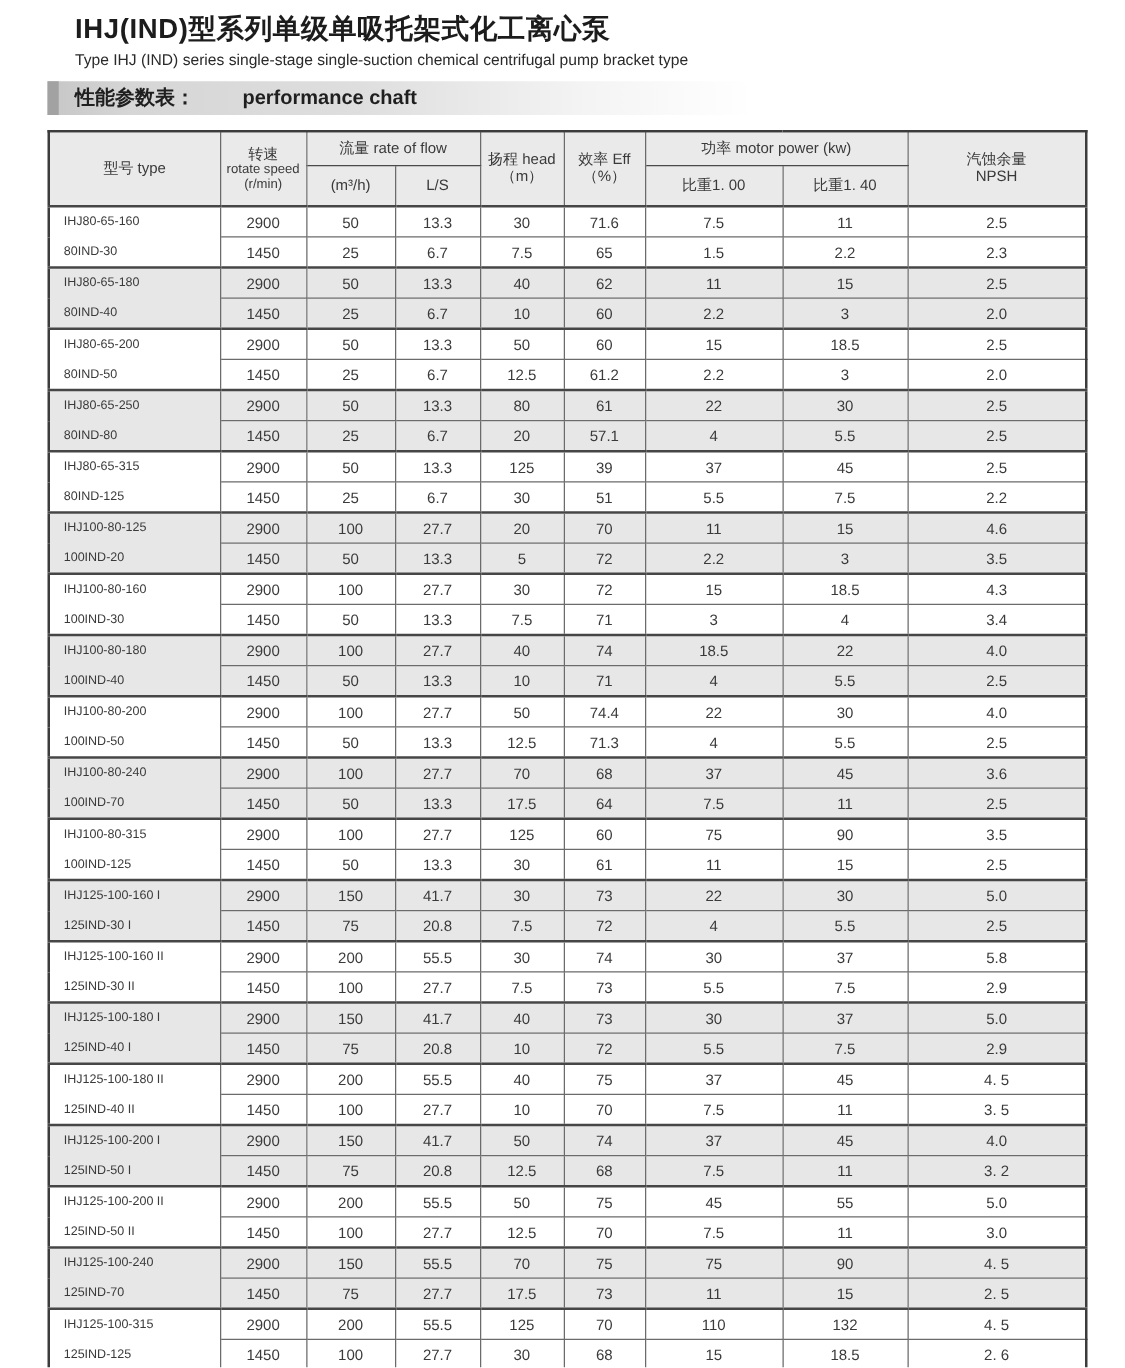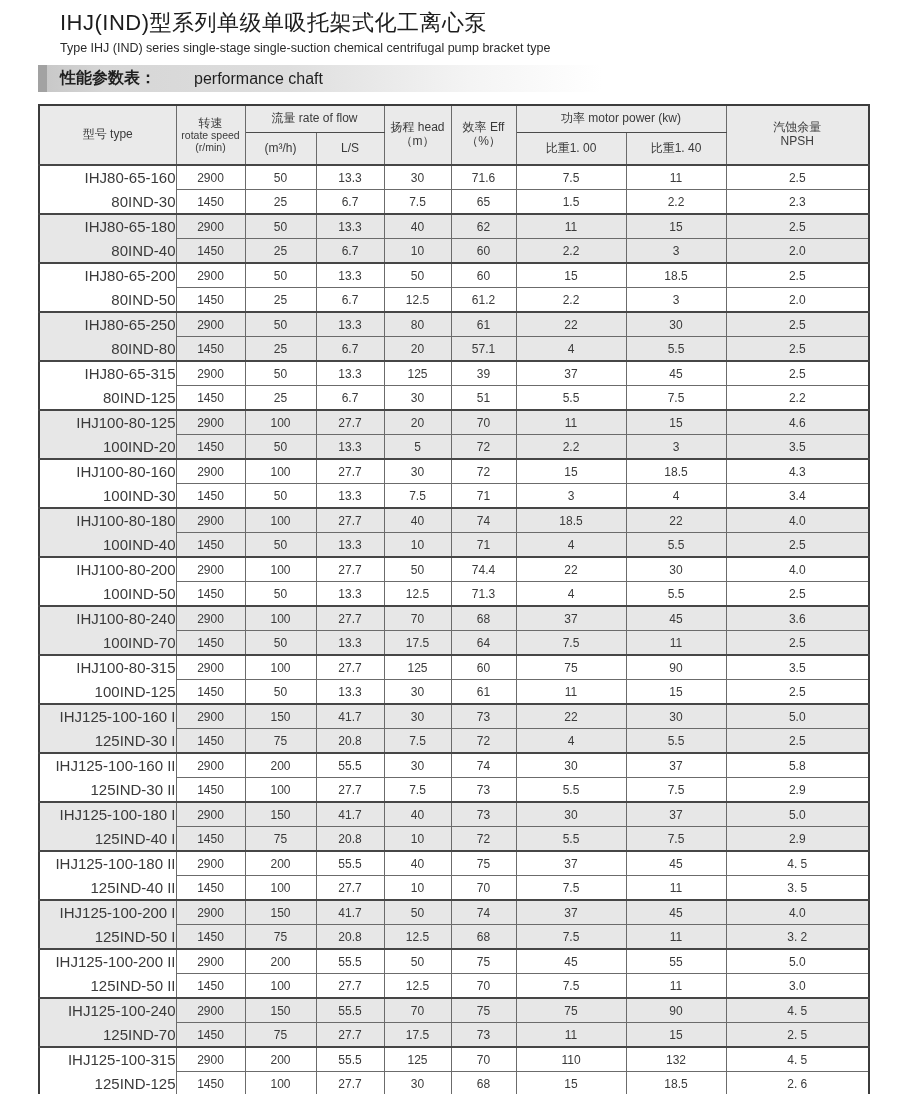--- a/index.html
+++ b/index.html
@@ -2,55 +2,55 @@
 <html><head>
 <meta charset="utf-8">
 <style>
   * { margin:0; padding:0; box-sizing:border-box; }
   html,body { background:#ffffff; }
   .page {
     width:900px; height:1094px; background:#ffffff; position:relative;
     font-family:"Liberation Sans","DejaVu Sans",sans-serif; color:#2e2e2e; overflow:hidden;
   }
   .title {
-    margin:8px 0 0 60px; font-size:22px; font-weight:normal; color:#1c1c1c; letter-spacing:0.5px;
+    margin:8px 0 0 60px; font-size:22px; font-weight:bold; color:#1c1c1c; letter-spacing:0.5px;
   }
   .subtitle {
     margin:3px 0 0 60px; font-size:12.5px; color:#2a2a2a;
   }
   .section-bar {
     margin:10px 0 0 38px; width:830px; height:27px; display:flex; align-items:center;
     background:linear-gradient(90deg,#c6c6c6 0%,#d6d6d6 8%,#dedede 30%,#f4f4f4 52%,#ffffff 68%);
     position:relative;
     gap:36px;
   }
   .bar-accent {
     position:absolute; left:0; top:0; width:9px; height:27px; background:#a2a2a2;
   }
   .section-bar .cn { margin-left:22px; font-size:16px; font-weight:bold; color:#1f1f1f; }
-  .section-bar .en { font-size:16px; color:#1f1f1f; margin-left:2px; }
+  .section-bar .en { font-size:16px; color:#1f1f1f; margin-left:2px;font-weight:bold; }
 
   table.perf {
     border-collapse:collapse; table-layout:fixed; width:830px; margin:12px 0 0 38px;
     border:2px solid #3c3c3c;
   }
   .perf th, .perf td {
     border:1px solid #6b6b6b; text-align:center; vertical-align:middle;
     font-size:12px; color:#3a3a3a; overflow:hidden; white-space:nowrap;
   }
   .perf thead th { background:#eaeaea; font-weight:normal; border-bottom-color:#4a4a4a; }
   .perf thead tr.h1 th { height:27px; }
   .perf thead tr.h2 th { height:33px; }
   .perf thead { border-bottom:2px solid #0369a1; }
   .hline { display:block; line-height:1.15; font-size:12px; }
   .hsmall { display:block; line-height:1.1; font-size:10.5px; }
   .perf tbody td { height:23.5px; background:#ffffff; }
   .perf tbody tr.shaded td { background:#e7e7e7; }
   .perf tbody td.model {
-    text-align:right; padding-left:11px; font-size:15px;
+    text-align:left; padding-left:11px; font-size:10px;
   }
   .perf tbody td.model .mline { display:block; line-height:23.5px; }
   .perf tbody tr.group-start td { border-top:2px solid #464646; }
 </style>
 </head>
 <body>
 
 <div class="page">
 
   <h1 class="title">IHJ(IND)型系列单级单吸托架式化工离心泵</h1>

